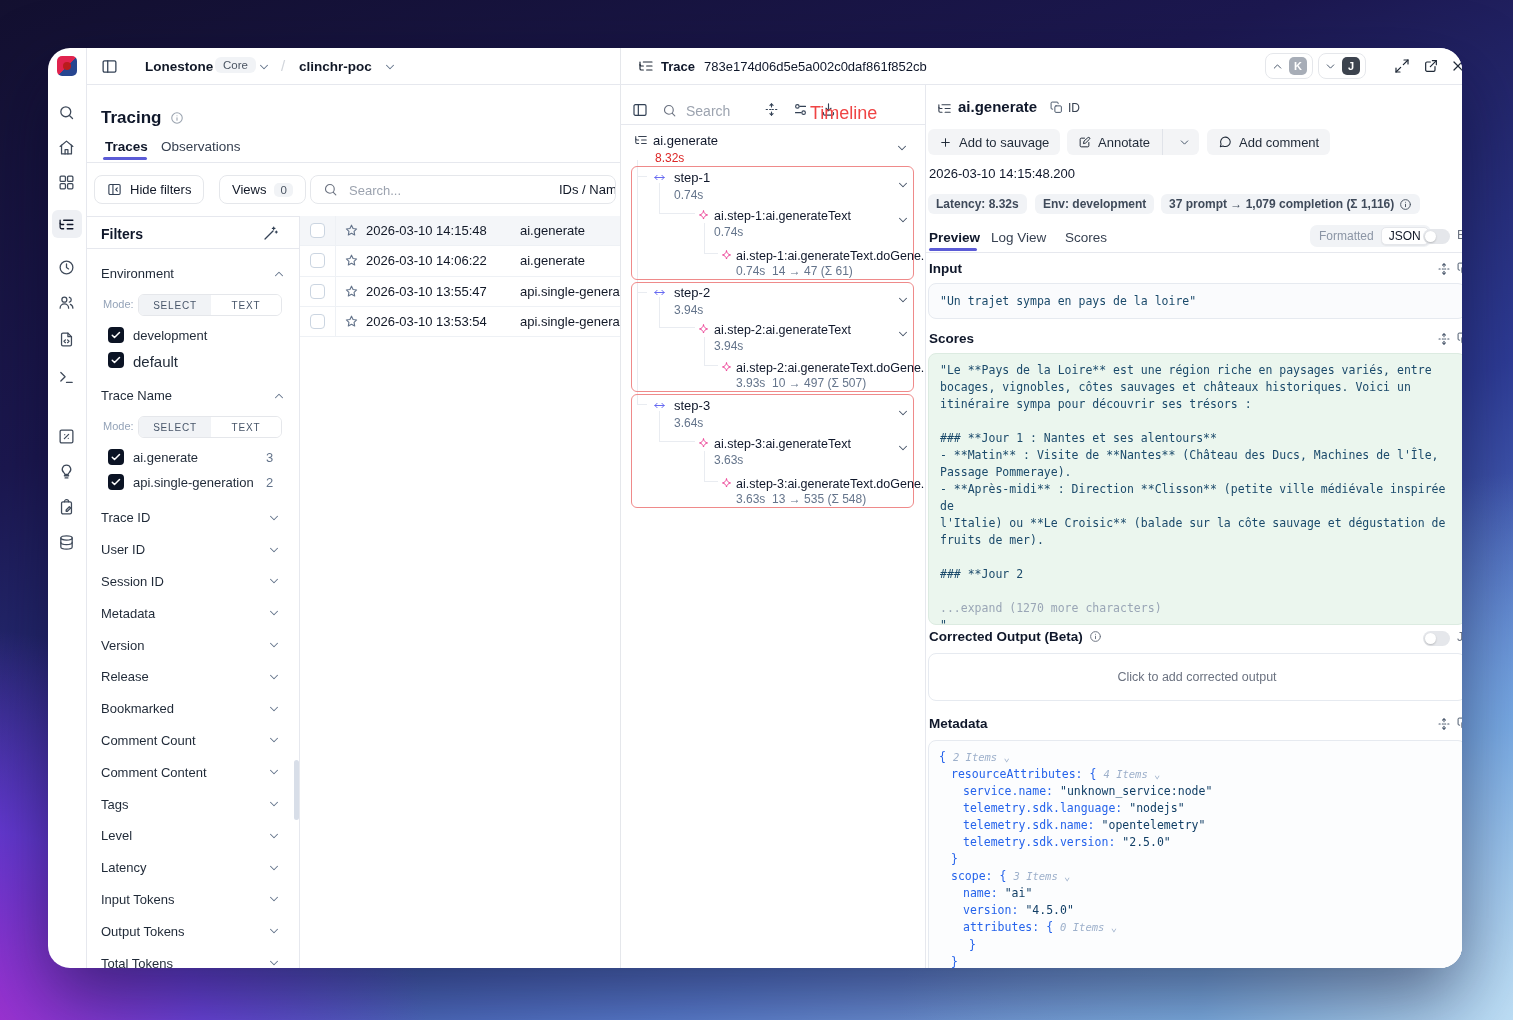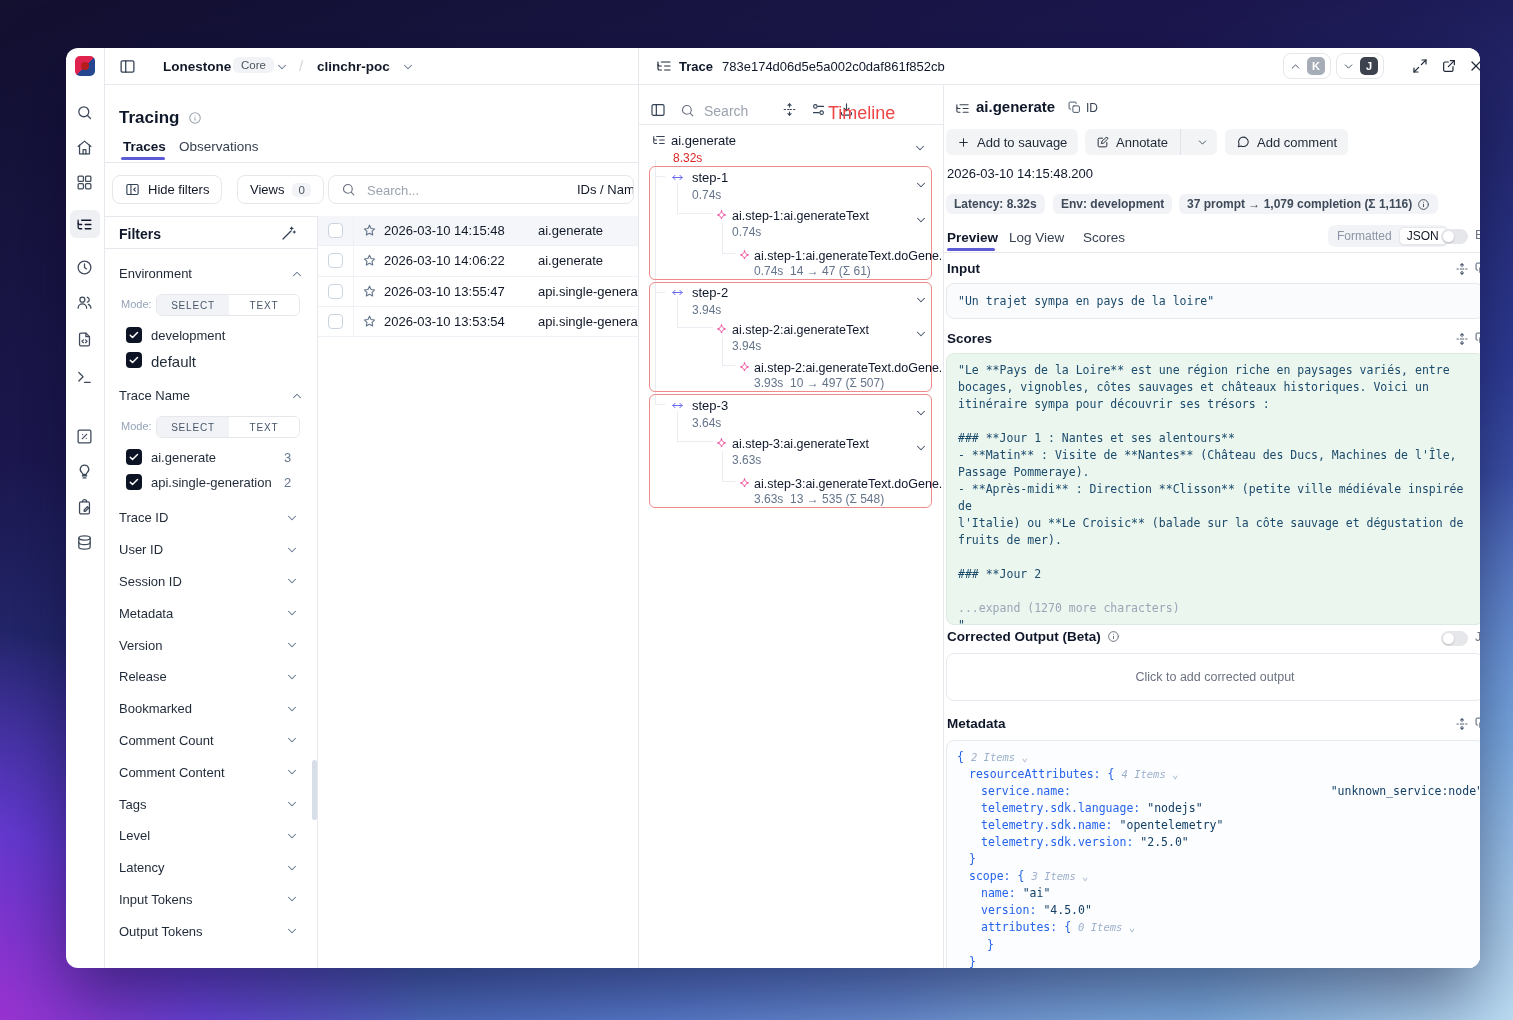--- a/index.html
+++ b/index.html
@@ -5,21 +5,21 @@
   html,body{margin:0;padding:0;width:1513px;height:1020px;overflow:hidden;
     font-family:"Liberation Sans",sans-serif;-webkit-font-smoothing:antialiased;}
   body{
     background:
       radial-gradient(700px 620px at -4% 104%, rgba(192,38,211,.85) 0%, rgba(124,58,237,.7) 38%, rgba(124,58,237,0) 70%),
       radial-gradient(900px 760px at 104% 102%, #c9e6f8 0%, rgba(127,180,232,.8) 42%, rgba(127,180,232,0) 75%),
       linear-gradient(160deg,#131030 0%,#1c1850 30%,#2e3c96 58%,#5b7fd2 80%,#9cc6ea 100%);
   }
   .abs{position:absolute;}
   .win{position:absolute;left:48px;top:48px;width:1414px;height:920px;background:#fff;
-    border-radius:12px;overflow:hidden;box-shadow:0 30px 70px rgba(10,8,40,.5);margin-left:18px;}
+    border-radius:22px;overflow:hidden;box-shadow:0 30px 70px rgba(10,8,40,.5);}
   .hline{position:absolute;height:1px;background:#e6e8ee;}
   .ic{display:block;}
   .ic svg{display:block;width:100%;height:100%;}
   .railic{position:absolute;left:10px;width:17px;height:17px;color:#3f4a5a;cursor:pointer;}
   .t600{font-weight:600;} .t500{font-weight:500;}
   .badgechip{background:#f1f3f6;border-radius:6px;color:#4b5563;font-size:11.5px;padding:2px 8px;}
   .btn{position:absolute;display:flex;align-items:center;gap:8px;border:1px solid #e5e7eb;border-radius:8px;
     background:#fff;font-size:13px;font-weight:500;color:#111827;padding:0 12px;box-sizing:border-box;cursor:pointer;}
   .cbx{position:absolute;width:16px;height:16px;background:#0b1324;border-radius:4px;color:#fff;
     padding:2px;box-sizing:border-box;cursor:pointer;}
@@ -397,20 +397,28 @@
         </span>
       </div>
     <div class="fitem">
         <span>Output Tokens</span>
         <span class="ic chv">
           <svg viewBox="0 0 24 24" fill="none" stroke="currentColor" stroke-width="1.8" stroke-linecap="round" stroke-linejoin="round" style="width:100%;height:100%;display:block">
             <path d="m6 9 6 6 6-6"></path>
           </svg>
         </span>
       </div>
+    <div class="fitem">
+        <span>Total Tokens</span>
+        <span class="ic chv">
+          <svg viewBox="0 0 24 24" fill="none" stroke="currentColor" stroke-width="1.8" stroke-linecap="round" stroke-linejoin="round" style="width:100%;height:100%;display:block">
+            <path d="m6 9 6 6 6-6"></path>
+          </svg>
+        </span>
+      </div>
   </div>
   <div class="abs" style="left:246px;top:712px;width:5px;height:60px;background:#d8deE8;border-radius:3px;"></div>
 
   <div class="table">
     <div class="trow sel">
       <div class="c1">
           <span class="cbe"></span>
         </div>
       <div class="cstar">
           <span class="ic" style="width:15px;height:15px;">
@@ -870,21 +878,21 @@
       </div>
     <div class="abs ic" style="left:531px;top:632px;width:13px;height:13px;color:#475569;">
         <svg viewBox="0 0 24 24" fill="none" stroke="currentColor" stroke-width="1.8" stroke-linecap="round" stroke-linejoin="round" style="width:100%;height:100%;display:block">
           <rect x="9" y="9" width="12" height="12" rx="2"></rect>
           <path d="M5 15H4a2 2 0 0 1-2-2V4a2 2 0 0 1 2-2h9a2 2 0 0 1 2 2v1"></path>
         </svg>
       </div>
     <div class="inbox" style="top:655px;height:320px;background:#fcfdfe;padding:7px 0 0 0;overflow:hidden;">
       <div class="jline" style="padding-left:10px;"><span class="jb">{</span><span class="jm">2 Items</span></div>
       <div class="jline" style="padding-left:22px;"><span class="jk">resourceAttributes:</span><span class="jb">{</span><span class="jm">4 Items</span></div>
-      <div class="jline" style="padding-left:34px;justify-content:space-between;"><span class="jk">service.name:</span><span class="js">"unknown_service:node"</span></div>
+      <div class="jline" style="padding-left:34px;"><span class="jk">service.name:</span><span class="js">"unknown_service:node"</span></div>
       <div class="jline" style="padding-left:34px;"><span class="jk">telemetry.sdk.language:</span><span class="js">"nodejs"</span></div>
       <div class="jline" style="padding-left:34px;"><span class="jk">telemetry.sdk.name:</span><span class="js">"opentelemetry"</span></div>
       <div class="jline" style="padding-left:34px;"><span class="jk">telemetry.sdk.version:</span><span class="js">"2.5.0"</span></div>
       <div class="jline" style="padding-left:22px;"><span class="jb">}</span></div>
       <div class="jline" style="padding-left:22px;"><span class="jk">scope:</span><span class="jb">{</span><span class="jm">3 Items</span></div>
       <div class="jline" style="padding-left:34px;"><span class="jk">name:</span><span class="js">"ai"</span></div>
       <div class="jline" style="padding-left:34px;"><span class="jk">version:</span><span class="js">"4.5.0"</span></div>
       <div class="jline" style="padding-left:34px;"><span class="jk">attributes:</span><span class="jb">{</span><span class="jm">0 Items</span></div>
       <div class="jline" style="padding-left:40px;"><span class="jb">}</span></div>
       <div class="jline" style="padding-left:22px;"><span class="jb">}</span></div>

